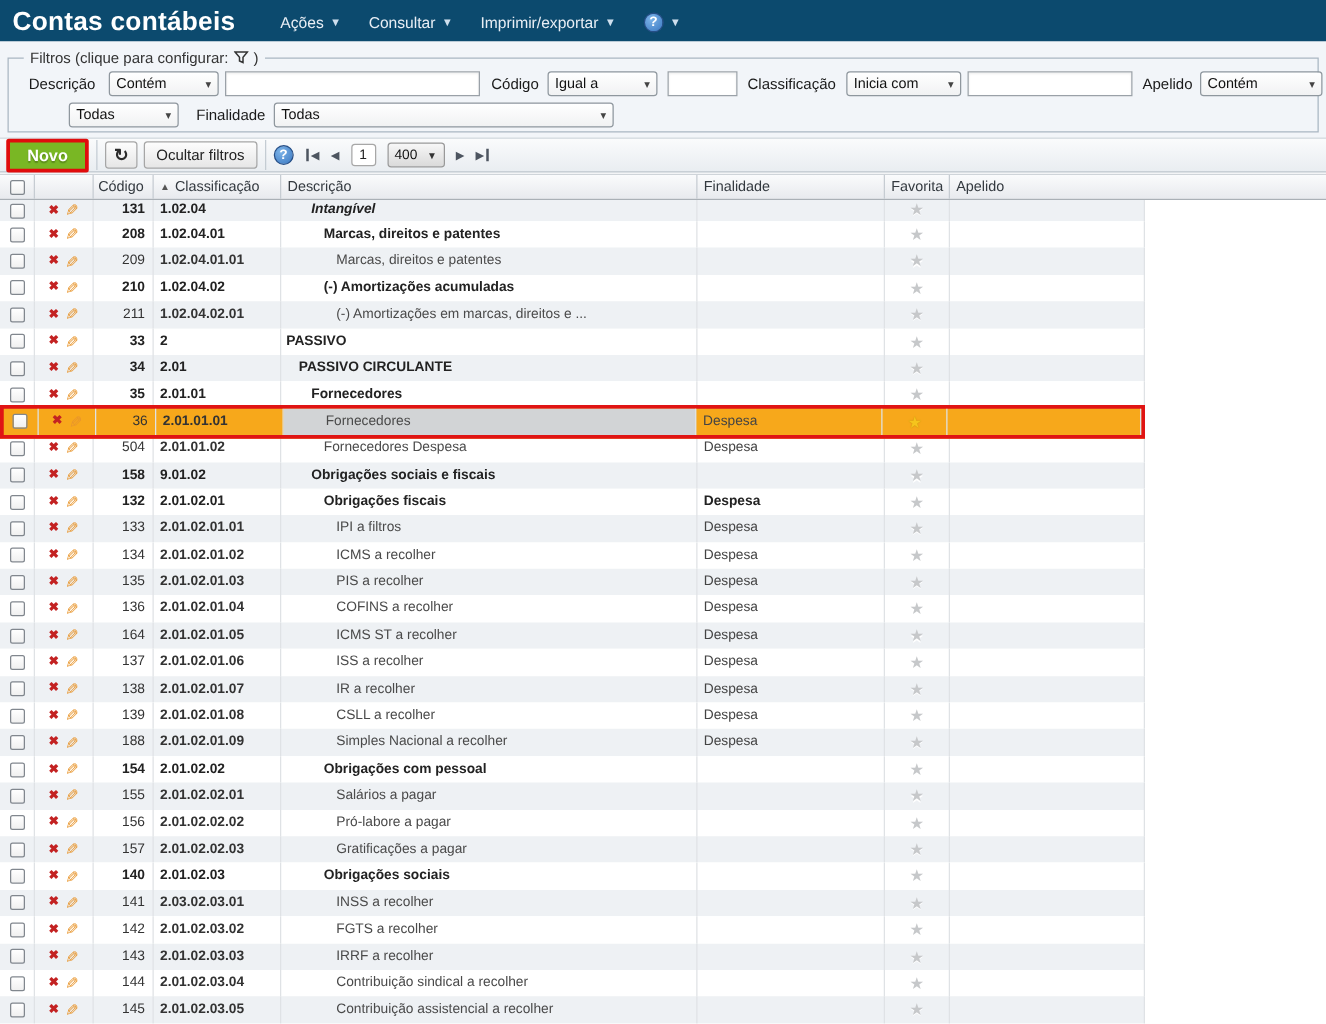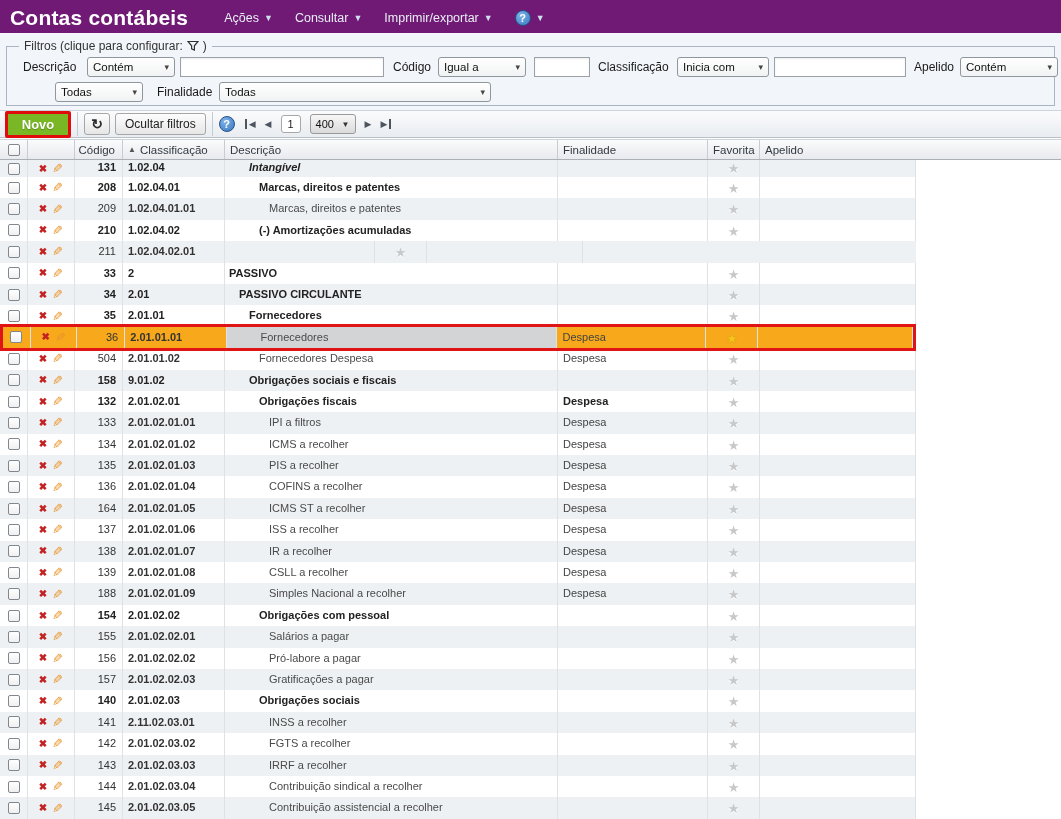--- a/index.html
+++ b/index.html
@@ -2,21 +2,21 @@
 <html><head>
 <meta charset="utf-8">
 <style>
   * { margin:0; padding:0; box-sizing:border-box; }
   html,body { width:1061px; height:819px; overflow:hidden; }
   .app { position:relative; width:1061px; height:819px; background:#fff;
          font-family:"Liberation Sans", sans-serif; }
 
   
   .titlebar { position:absolute; left:0; top:0; width:1061px; height:36px;
-              background:#701a75; display:flex; align-items:center; }
+              background:#0c4a6e; display:flex; align-items:center; }
   .app-title { color:#fff; font-weight:bold; font-size:21px; margin-left:10px; letter-spacing:.2px; }
   .menubar { display:flex; align-items:center; margin-left:36px; gap:22px; }
   .menu-item { color:#e8eef5; font-size:12.5px; display:flex; align-items:center; gap:5px; cursor:pointer; }
   .caret { font-size:9px; color:#cfdfee; }
   .help-badge { width:16px; height:16px; border-radius:50%;
                 background:radial-gradient(circle at 35% 30%, #7db4e8, #3a78c2);
                 border:1px solid #274f86; color:#fff; font-size:11px; font-weight:bold;
                 display:flex; align-items:center; justify-content:center; }
 
   
@@ -280,20 +280,21 @@
       <div class="row stripe">
         <div class="c c-cb">
           <span class="cb"></span>
         </div>
         <div class="c c-ic">
           <span class="ico-del">✖</span>
           <span class="ico-edit">✎</span>
         </div>
         <div class="c c-code">211</div>
         <div class="c c-class">1.02.04.02.01</div>
+        <div class="c c-desc" style="padding-left: 44px;">(-) Amortizações em marcas, direitos e ...</div>
         <div class="c c-fin"></div>
         <div class="c c-fav"><span class="star">★</span></div>
         <div class="c c-ape"></div>
       </div>
       <div class="row bold">
         <div class="c c-cb">
           <span class="cb"></span>
         </div>
         <div class="c c-ic">
           <span class="ico-del">✖</span>
@@ -608,21 +609,21 @@
       </div>
       <div class="row stripe">
         <div class="c c-cb">
           <span class="cb"></span>
         </div>
         <div class="c c-ic">
           <span class="ico-del">✖</span>
           <span class="ico-edit">✎</span>
         </div>
         <div class="c c-code">141</div>
-        <div class="c c-class">2.11.02.03.01</div>
+        <div class="c c-class">2.03.02.03.01</div>
         <div class="c c-desc" style="padding-left: 44px;">INSS a recolher</div>
         <div class="c c-fin"></div>
         <div class="c c-fav"><span class="star">★</span></div>
         <div class="c c-ape"></div>
       </div>
       <div class="row">
         <div class="c c-cb">
           <span class="cb"></span>
         </div>
         <div class="c c-ic">

